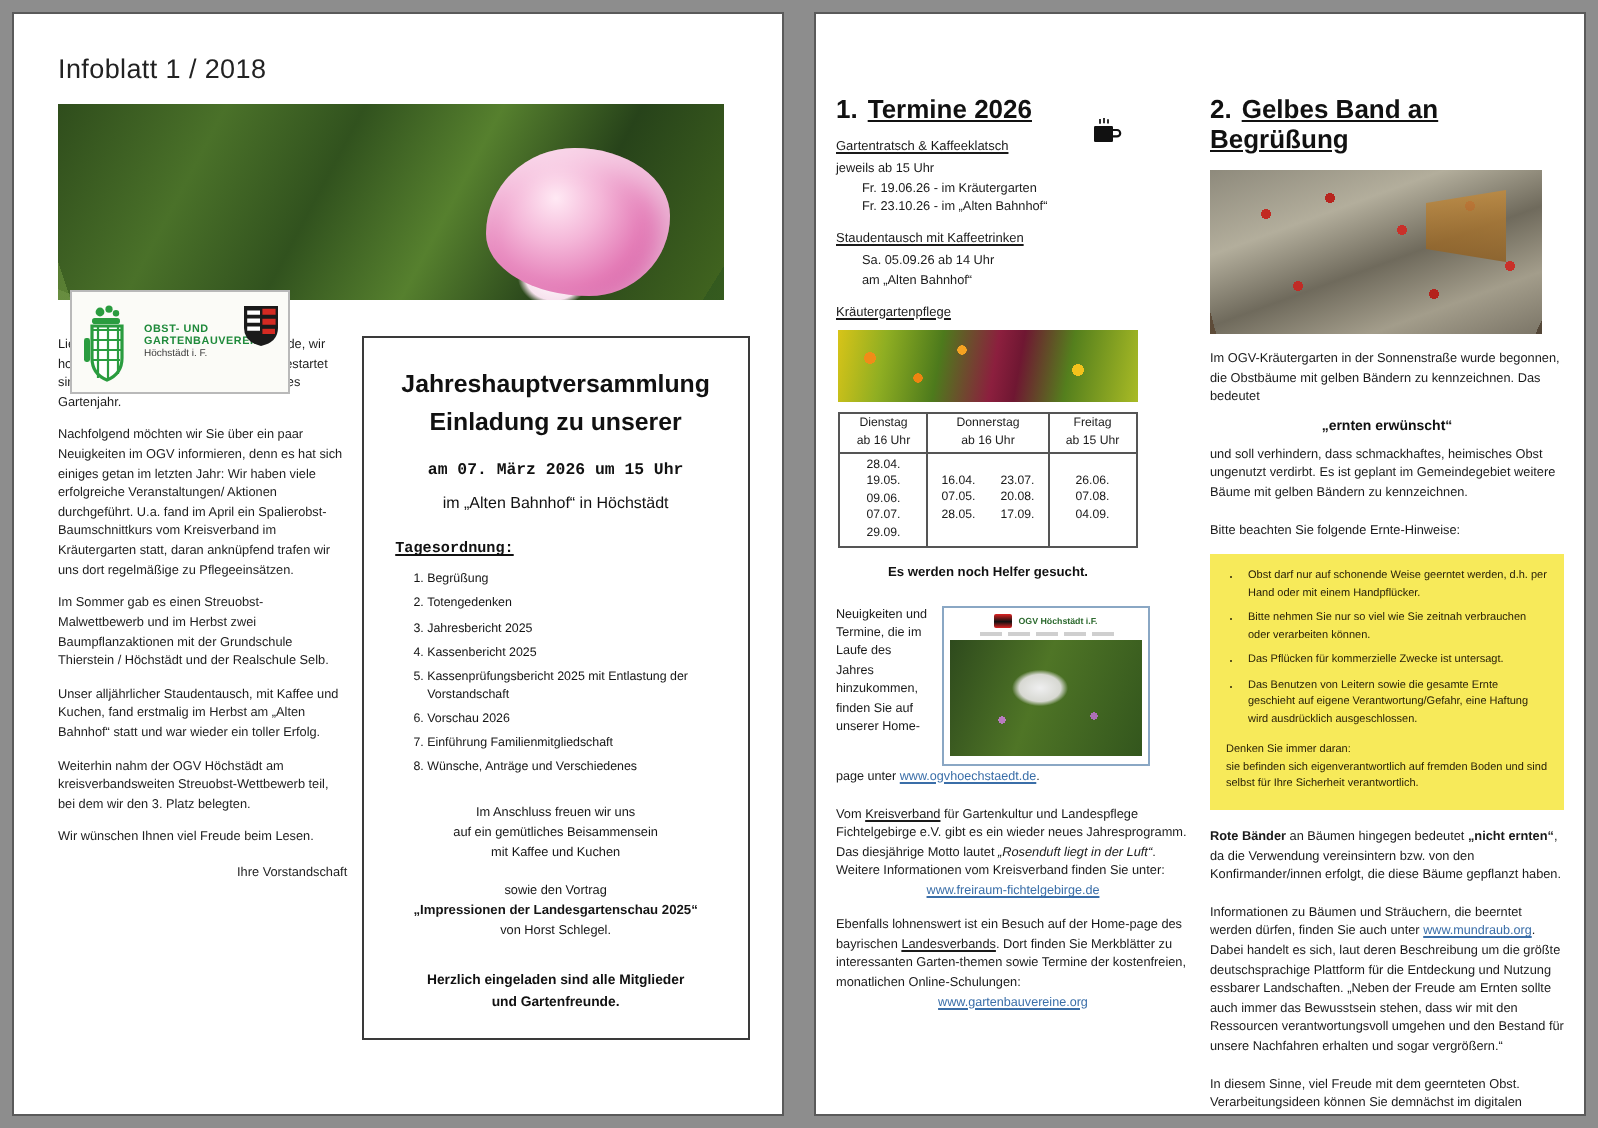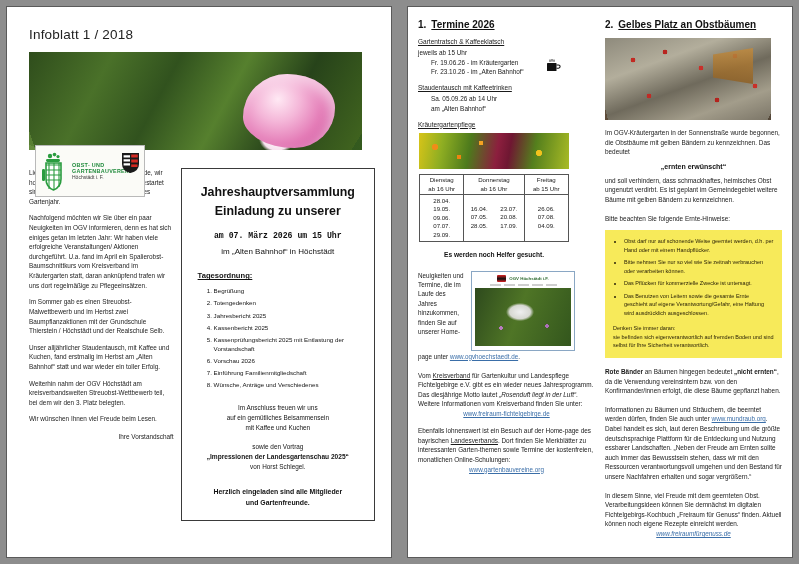--- a/index.html
+++ b/index.html
@@ -64,34 +64,34 @@
 
   .invite-box {
     width:196px; margin-left:7px; border:1px solid #3a3a3a;
     padding:14px 12px 12px 12px; text-align:center;
   }
   .invite-h1 { font-size:12.4px; font-weight:bold; color:#111; line-height:1.5; }
   .invite-h2 { font-size:8.2px; font-weight:bold; margin-top:11px; color:#111;font-family:Liberation Mono, monospace; }
   .invite-h3 { font-size:8px; margin-top:7px; color:#111; }
   .agenda-title {
     font-size:7.6px; font-weight:bold; text-decoration:underline;
-    text-align:left; margin:15px 0 7px 4px; color:#111;
+    text-align:left; margin:15px 0 7px 4px; color:#111;font-family:Liberation Mono, monospace;
   }
   ol.agenda { margin:0 0 0 4px; padding:0 0 0 16px; text-align:left; }
   ol.agenda li { font-size:6.2px; line-height:1.42; margin-bottom:3.4px; color:#151515; }
   .invite-foot { font-size:6.4px; line-height:1.55; margin-top:13px; color:#151515; }
   .invite-foot .sp { margin-top:9px; }
   .invite-foot .vortrag { font-weight:bold; font-size:6.6px; }
   .invite-final { font-size:6.9px; font-weight:bold; margin-top:14px; line-height:1.6; color:#111; }
 
   
   .r-inner { display:flex; padding:12px 10px 0 10px; }
   .r-col { width:178px; }
   .r-col.c2 { margin-left:10px; }
-  .sec-head { font-size:10px; font-weight:bold; color:#111; margin-bottom:8px; }
+  .sec-head { font-size:13px; font-weight:bold; color:#111; margin-bottom:8px;margin-top:28px; }
   .sec-head .num { margin-right:5px; }
   .sec-head .u { text-decoration:underline; }
   .sub-u { font-size:6.5px; text-decoration:underline; color:#1a1a1a; margin:7px 0 3px 0; }
   .r-line { font-size:6.4px; color:#1a1a1a; line-height:1.52; }
   .r-line.ind { padding-left:13px; }
   .coffee-icon { position:absolute; left:127px; top:40px; width:16px; height:14px; }
 
   .herb-photo {
     width:150px; height:36px; margin:5px 0 5px 1px;
     background:
@@ -350,21 +350,21 @@
         <p class="r-para first"><span>Vom </span><span class="u-inline">Kreisverband</span><span> für Gartenkultur und Landespflege Fichtelgebirge e.V. gibt es ein wieder neues Jahresprogramm. Das diesjährige Motto lautet </span><span class="it">„Rosenduft liegt in der Luft“</span><span>.</span></p>
         <div class="r-line">Weitere Informationen vom Kreisverband finden Sie unter:</div>
         <span class="link link-c">www.freiraum-fichtelgebirge.de</span>
 
         <p class="r-para"><span>Ebenfalls lohnenswert ist ein Besuch auf der Home-page des bayrischen </span><span class="u-inline">Landesverbands</span><span>. Dort finden Sie Merkblätter zu interessanten Garten-themen sowie Termine der kostenfreien, monatlichen Online-Schulungen:</span></p>
         <span class="link link-c">www.gartenbauvereine.org</span>
       </div>
 
       <div class="r-col c2">
         <div class="sec-head">
-          <span class="num">2.</span><span class="u">Gelbes Platz an Obstbäumen</span>
+          <span class="num">2.</span><span class="u">Gelbes Band an Begrüßung</span>
         </div>
 
         <div class="apple-photo"></div>
 
         <p class="r-para" style="margin-top:0;">Im OGV-Kräutergarten in der Sonnenstraße wurde begonnen, die Obstbäume mit gelben Bändern zu kennzeichnen. Das bedeutet</p>
         <div class="center-bold">„ernten erwünscht“</div>
         <p class="r-para" style="margin-top:0;">und soll verhindern, dass schmackhaftes, heimisches Obst ungenutzt verdirbt. Es ist geplant im Gemeindegebiet weitere Bäume mit gelben Bändern zu kennzeichnen.</p>
         <p class="r-para">Bitte beachten Sie folgende Ernte-Hinweise:</p>
 
         <div class="yellow-box">

